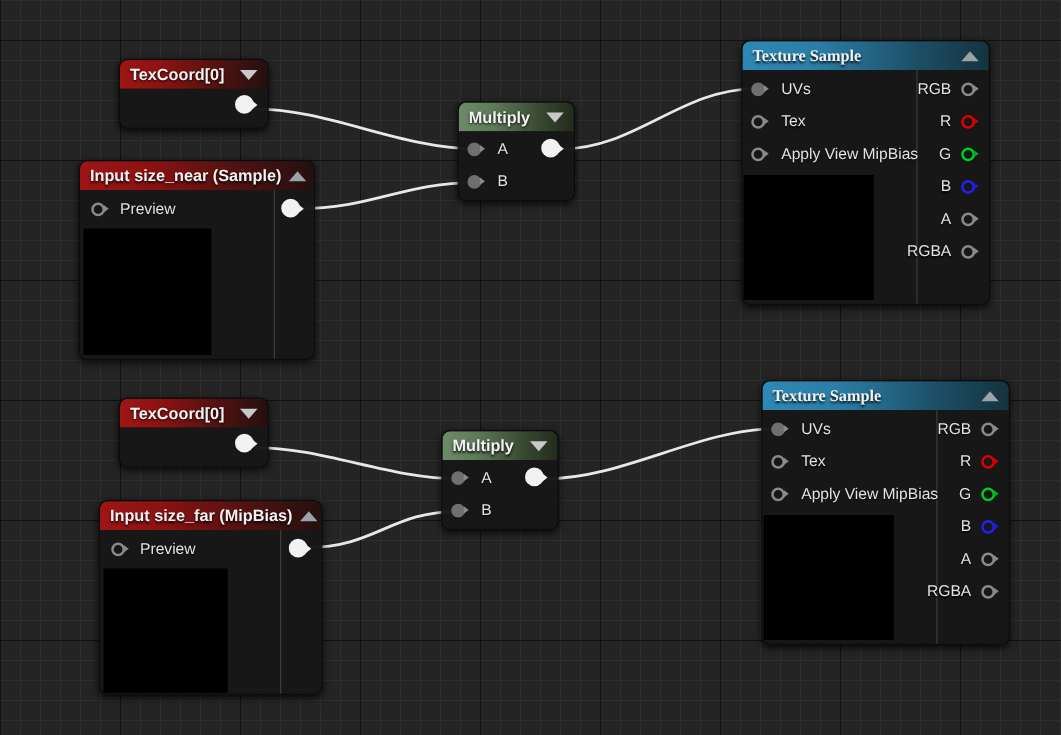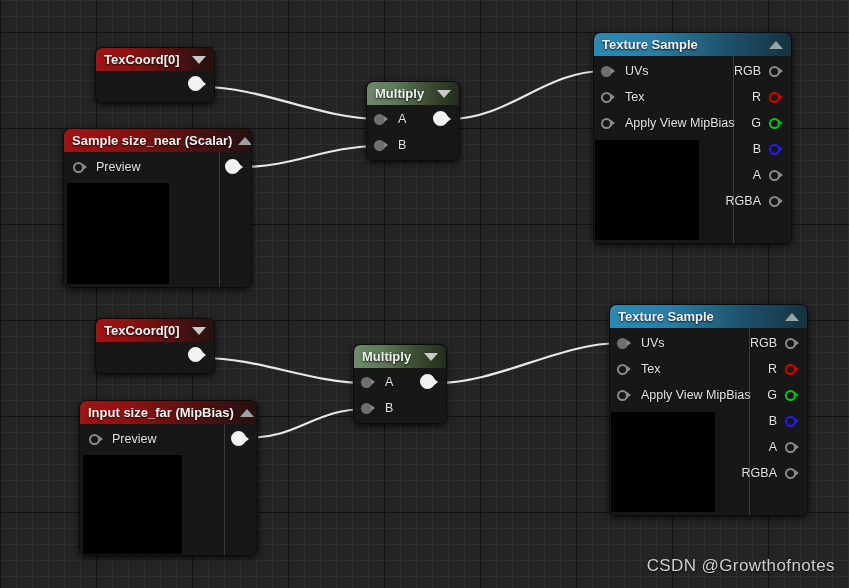--- a/index.html
+++ b/index.html
@@ -75,20 +75,21 @@
     border-top-right-radius: 6px;
     display: flex;
     align-items: center;
     justify-content: space-between;
   }
   .hdr-red {
     background: linear-gradient(to right, #9e1515 0%, #8d1212 28%, #4a1111 72%, #241010 100%);
   }
   .hdr-teal {
     background: linear-gradient(to right, #2c89b5 0%, #2b7ea6 30%, #1d4f68 70%, #15333f 100%);
+    font-family: Liberation Serif, serif;
   }
   .hdr-green {
     background: linear-gradient(to right, #6e8a6a 0%, #5d7a59 30%, #38472f 72%, #222c1c 100%);
     align-items: center;
   }
   .node-title { position: relative; z-index: 2; }
 
   .caret {
     width: 0; height: 0;
     border-left: 7px solid transparent;
@@ -212,21 +213,21 @@
         <span class="pin pin-white pin-big">
           <span class="disc"></span>
             <span class="tip"></span>
         </span>
       </div>
     </div>
   </div>
 
   <div class="node" style="left:63px; top:128px; width:189px; height:160px;">
     <div class="node-header hdr-red">
-      <span class="node-title">Sample size_near (Scalar)</span>
+      <span class="node-title">Input size_near (Sample)</span>
       <span class="caret caret-up"></span>
     </div>
     <div class="node-body" style="height:136px; position:relative;">
       <div class="divider-v" style="left:155px;"></div>
       <div class="pin-row" style="position:absolute; left:9px; top:4px; height:22px;">
         <span class="pin pin-hollow">
           <span class="disc"></span>
             <span class="tip"></span>
         </span>
         <span class="pin-label" style="margin-left:9px;">Preview</span>
@@ -485,15 +486,14 @@
       <div class="pin-row out" style="position:absolute; right:8px; top:134px; height:22px;">
         <span class="pin-label" style="margin-right:8px;">RGBA</span>
         <span class="pin pin-hollow">
           <span class="disc"></span>
             <span class="tip"></span>
         </span>
       </div>
     </div>
   </div>
 
-  <div id="watermark">CSDN @Growthofnotes</div>
 
 </div>
 
 </body></html>

